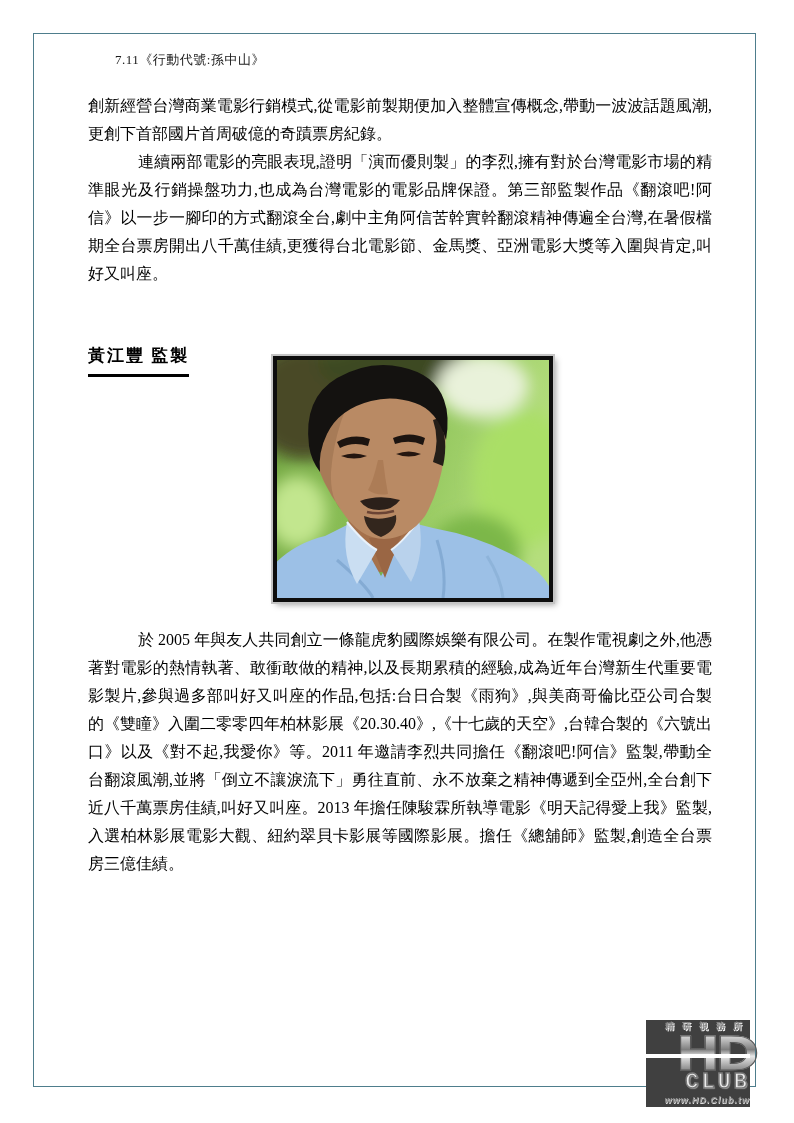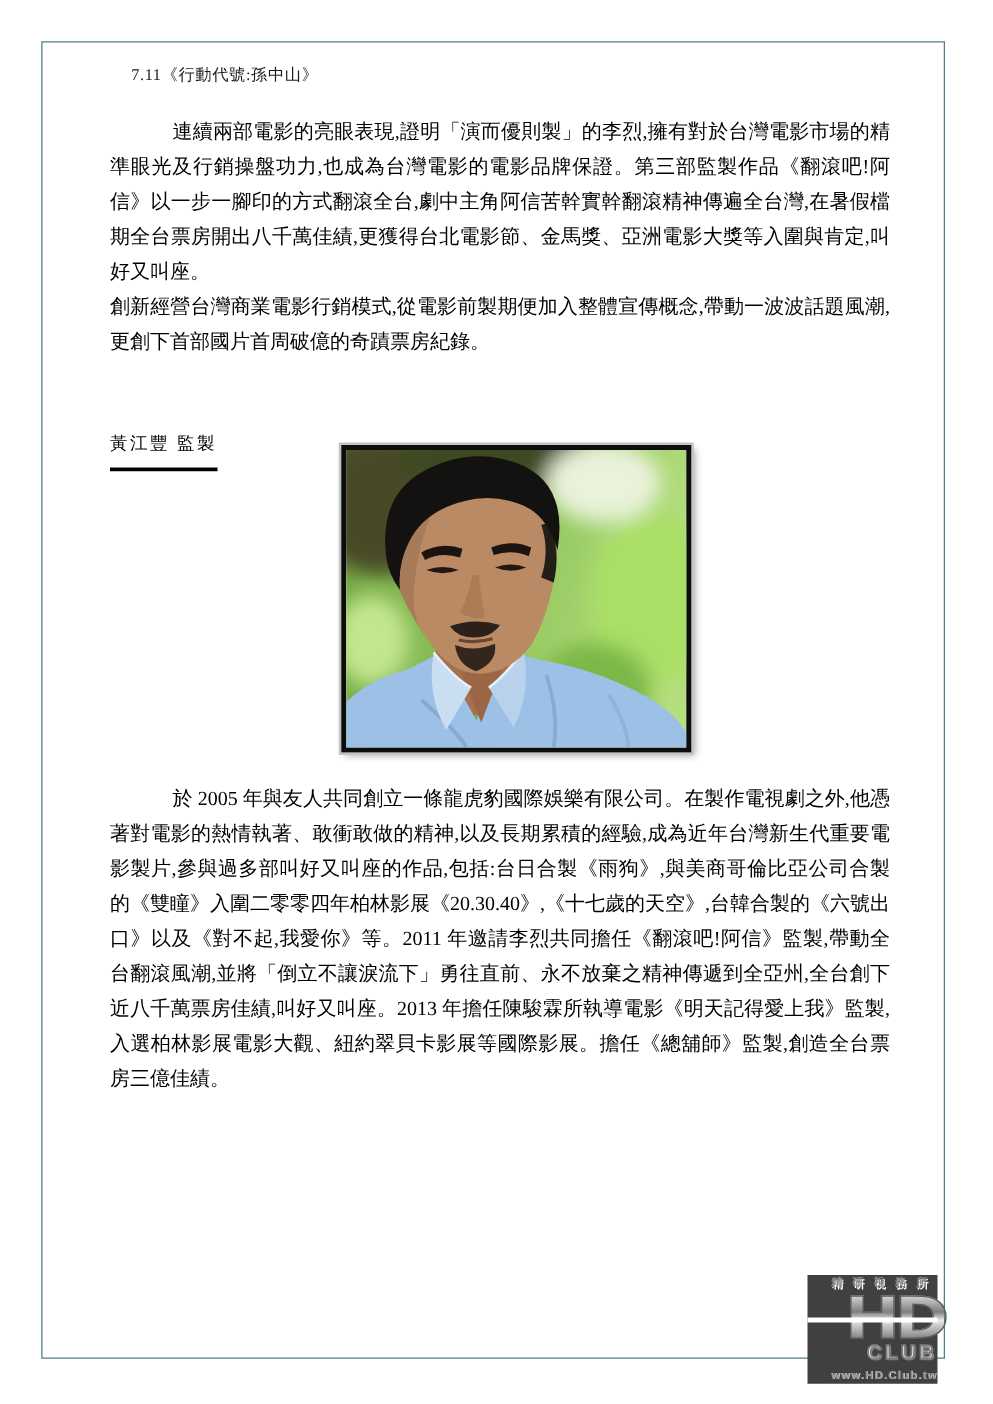--- a/index.html
+++ b/index.html
@@ -6,32 +6,32 @@
   body{
     width:794px;height:1123px;background:#ffffff;position:relative;
     font-family:"Liberation Serif","DejaVu Serif",serif;color:#000;
     overflow:hidden;
   }
   .page-border{
     position:absolute;left:33px;top:33px;width:723px;height:1054px;
     border:1px solid #4e7d8c;box-sizing:border-box;
   }
   .doc-header{
-    position:absolute;left:105px;top:51px;font-size:13px;color:#1a1a1a;
+    position:absolute;left:115px;top:51px;font-size:13px;color:#1a1a1a;
     letter-spacing:0.5px;
   }
   .content{
     position:absolute;left:88px;top:92px;width:624px;
     font-size:16px;line-height:28px;text-align:justify;
   }
   .para{margin:0;text-indent:50px;}
   .para.no-indent{text-indent:0;}
   .heading-row{margin-top:26px;height:36px;}
   .section-heading{
-    font-size:14px;font-weight:normal;letter-spacing:2px;
+    font-size:17px;font-weight:bold;letter-spacing:2px;
     border-bottom:3px solid #000;padding-bottom:4px;display:inline-block;margin-top:28px;
   }
   .portrait{
     margin:6px 0 0 185px;width:272px;height:238px;
     border:4px solid #0d0d0d;
     box-shadow:0 0 0 2px #c4c4c4, 3px 3px 6px rgba(0,0,0,0.35);
   }
   .portrait svg{display:block;width:272px;height:238px;}
   .para.bottom{margin-top:24px;}
   
@@ -50,42 +50,42 @@
     font-family:"DejaVu Sans","Liberation Sans",sans-serif;
     font-size:46px;font-weight:900;letter-spacing:-4px;line-height:44px;
     background:linear-gradient(180deg,#f2f2f2 0%,#7e7e7e 40%,#e8e8e8 55%,#5f5f5f 100%);
     -webkit-background-clip:text;background-clip:text;
     -webkit-text-fill-color:transparent;color:#9a9a9a;
     -webkit-text-stroke:1px #5a5a5a;
     display:inline-block;transform:scaleX(1.15);
   }
   .wm-slit{position:absolute;left:0;right:0;top:22px;height:4px;background:#fff;}
   .wm-club{
-    font-family:Liberation Sans, sans-serif;
-    font-size:16px;font-weight:900;letter-spacing:3px;line-height:18px;
+    font-family:Liberation Mono, monospace;
+    font-size:22px;font-weight:900;letter-spacing:3px;line-height:18px;
     color:#ededed;-webkit-text-stroke:1.5px #7a7a7a;
     text-shadow:1px 1px 1px #aaa;margin-top:-2px;
   }
   .wm-url{
     font-family:"Liberation Sans",sans-serif;
-    font-size:9px;font-weight:bold;color:#8f8f8f;
+    font-size:9px;font-weight:bold;font-style:italic;color:#8f8f8f;
     letter-spacing:1px;margin-top:4px;text-shadow:0.5px 0.5px 0 #ddd;
     white-space:nowrap;
   }
 </style>
 </head>
 <body>
 
 <div class="page-border"></div>
 
 <div class="doc-header">7.11《行動代號:孫中山》</div>
 
 <div class="content">
+  <p class="para no-indent">創新經營台灣商業電影行銷模式,從電影前製期便加入整體宣傳概念,帶動一波波話題風潮,更創下首部國片首周破億的奇蹟票房紀錄。</p>
   <p class="para">連續兩部電影的亮眼表現,證明「演而優則製」的李烈,擁有對於台灣電影市場的精準眼光及行銷操盤功力,也成為台灣電影的電影品牌保證。第三部監製作品《翻滾吧!阿信》以一步一腳印的方式翻滾全台,劇中主角阿信苦幹實幹翻滾精神傳遍全台灣,在暑假檔期全台票房開出八千萬佳績,更獲得台北電影節、金馬獎、亞洲電影大獎等入圍與肯定,叫好又叫座。</p>
-  <p class="para no-indent">創新經營台灣商業電影行銷模式,從電影前製期便加入整體宣傳概念,帶動一波波話題風潮,更創下首部國片首周破億的奇蹟票房紀錄。</p>
 
   <div class="heading-row">
     <span class="section-heading">黃江豐 監製</span>
   </div>
 
   <figure class="portrait" style="margin-top:6px;margin-bottom:0;">
     <svg viewBox="0 0 272 238" xmlns="http://www.w3.org/2000/svg">
       <defs>
         <linearGradient id="bggrad" x1="0" y1="0" x2="1" y2="0.3">
           <stop offset="0" stop-color="#6fa33f"></stop>

